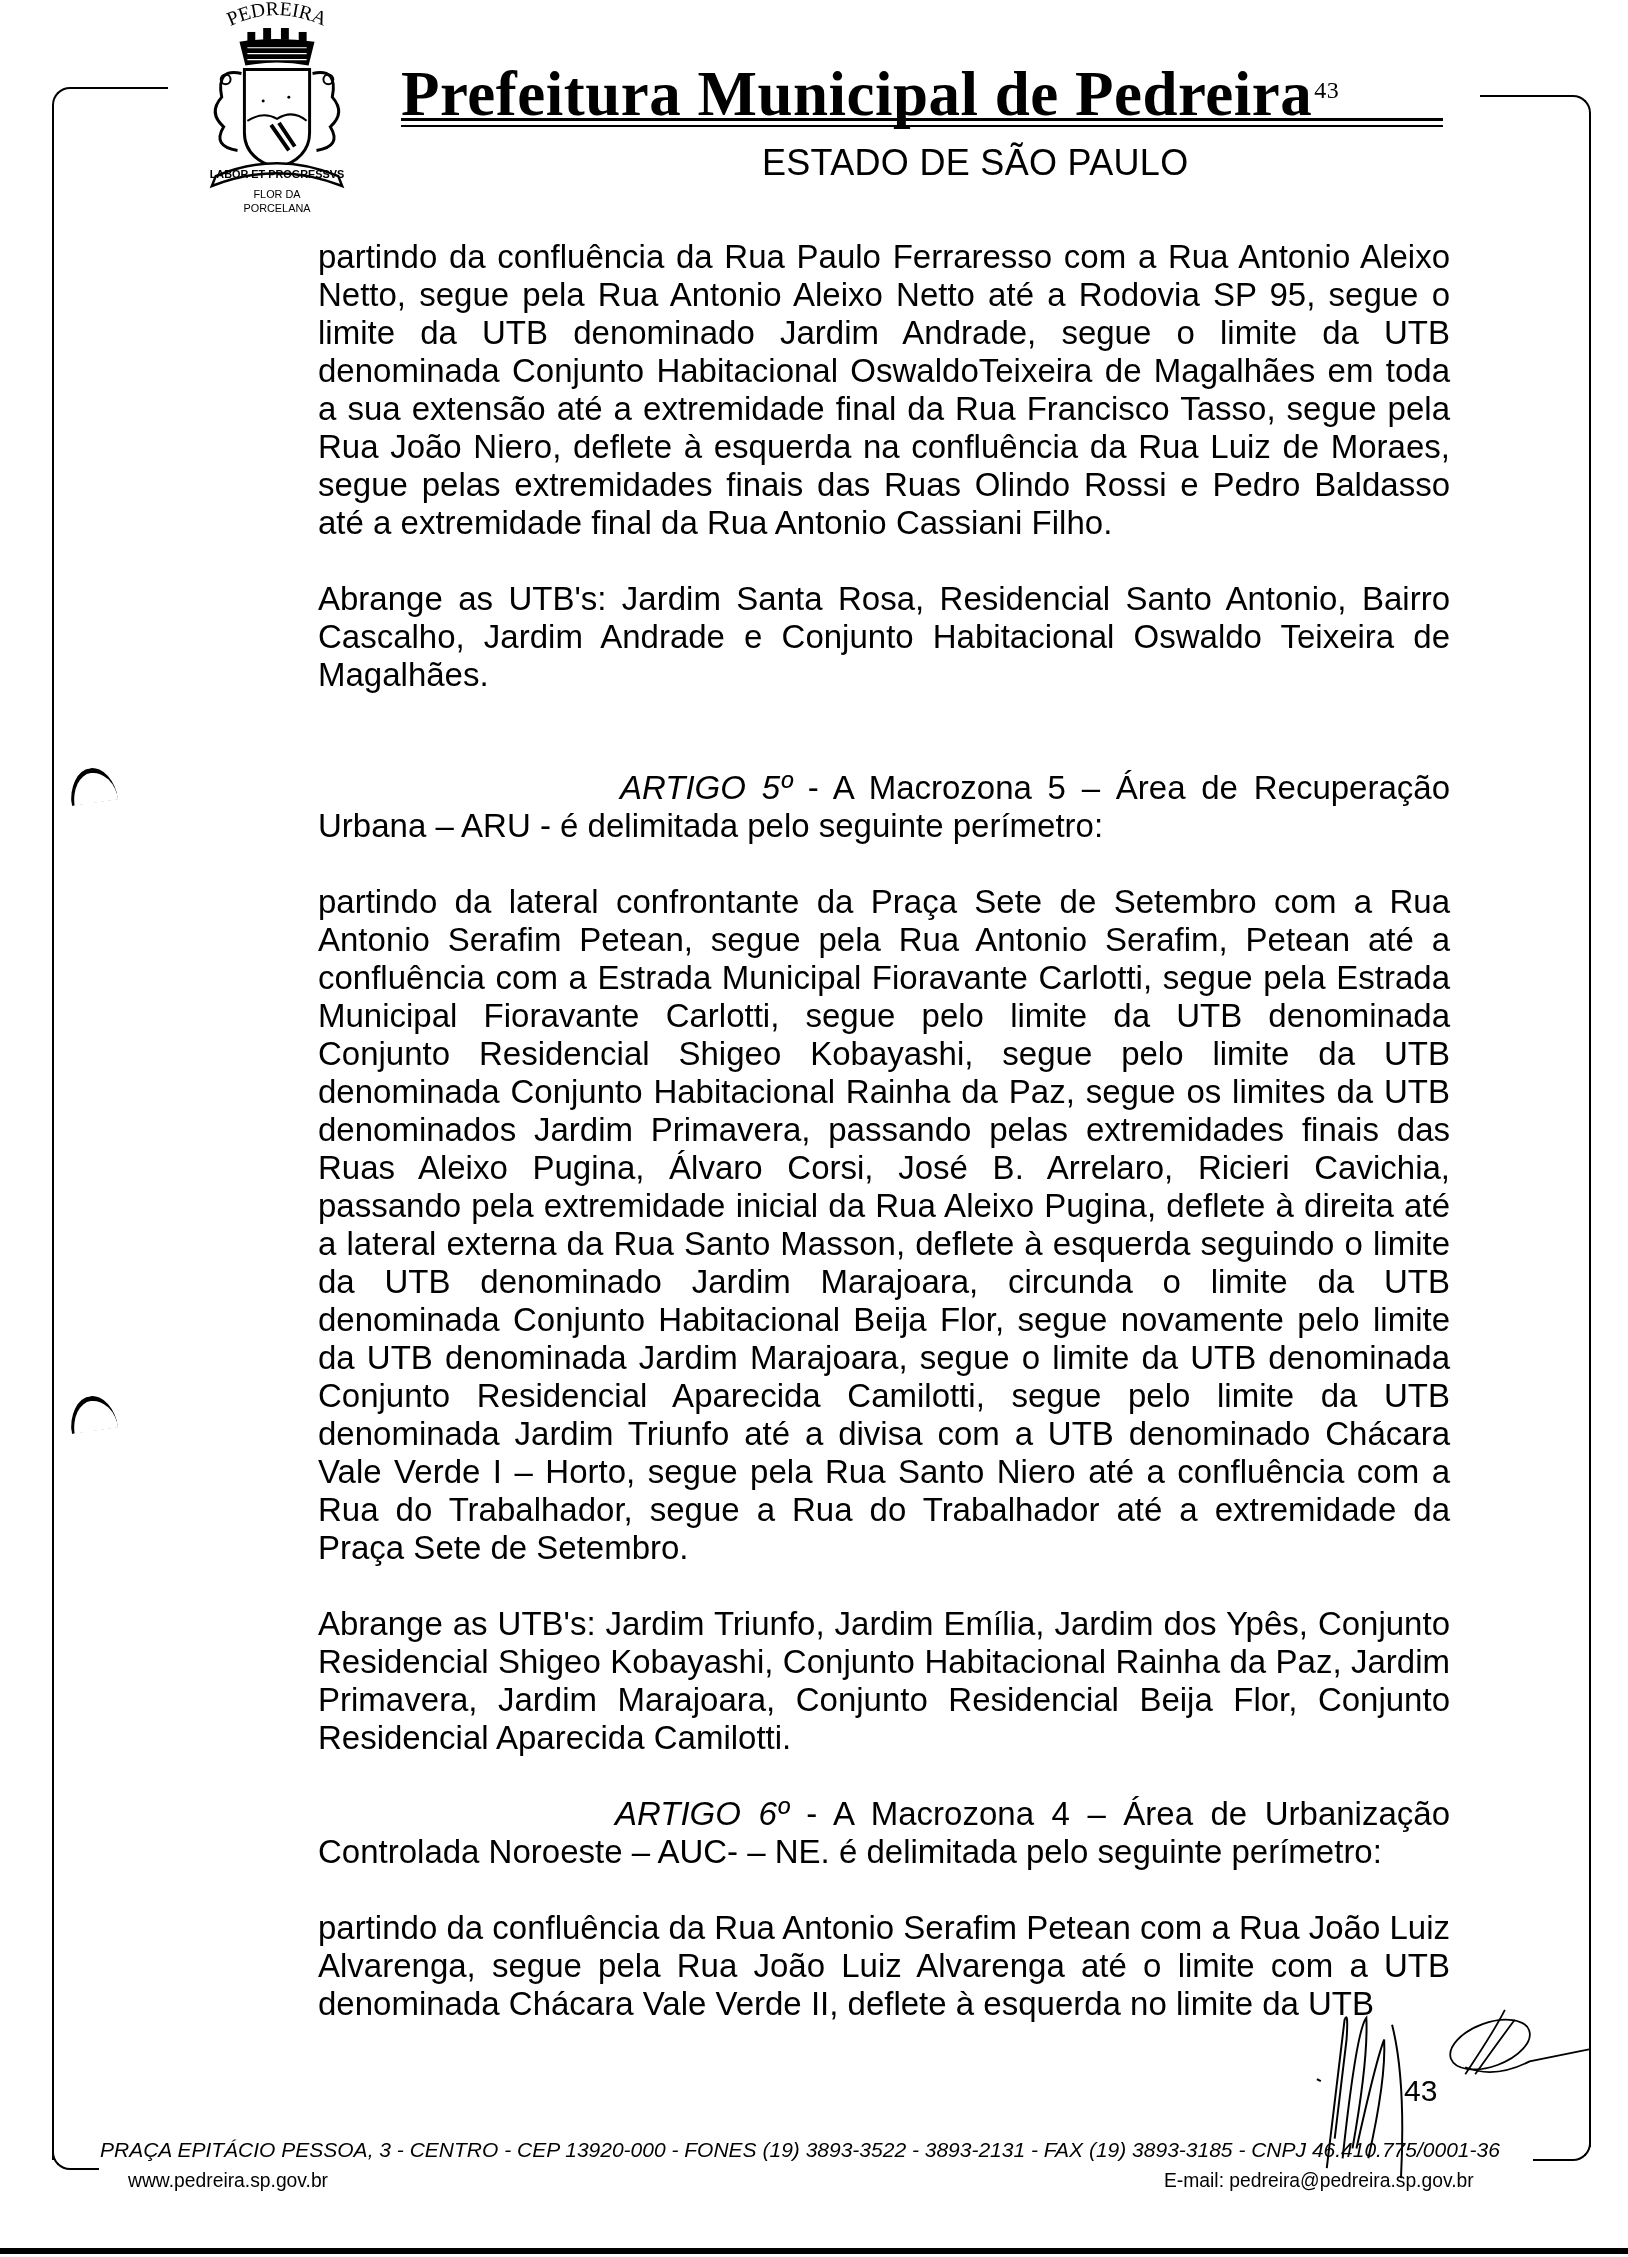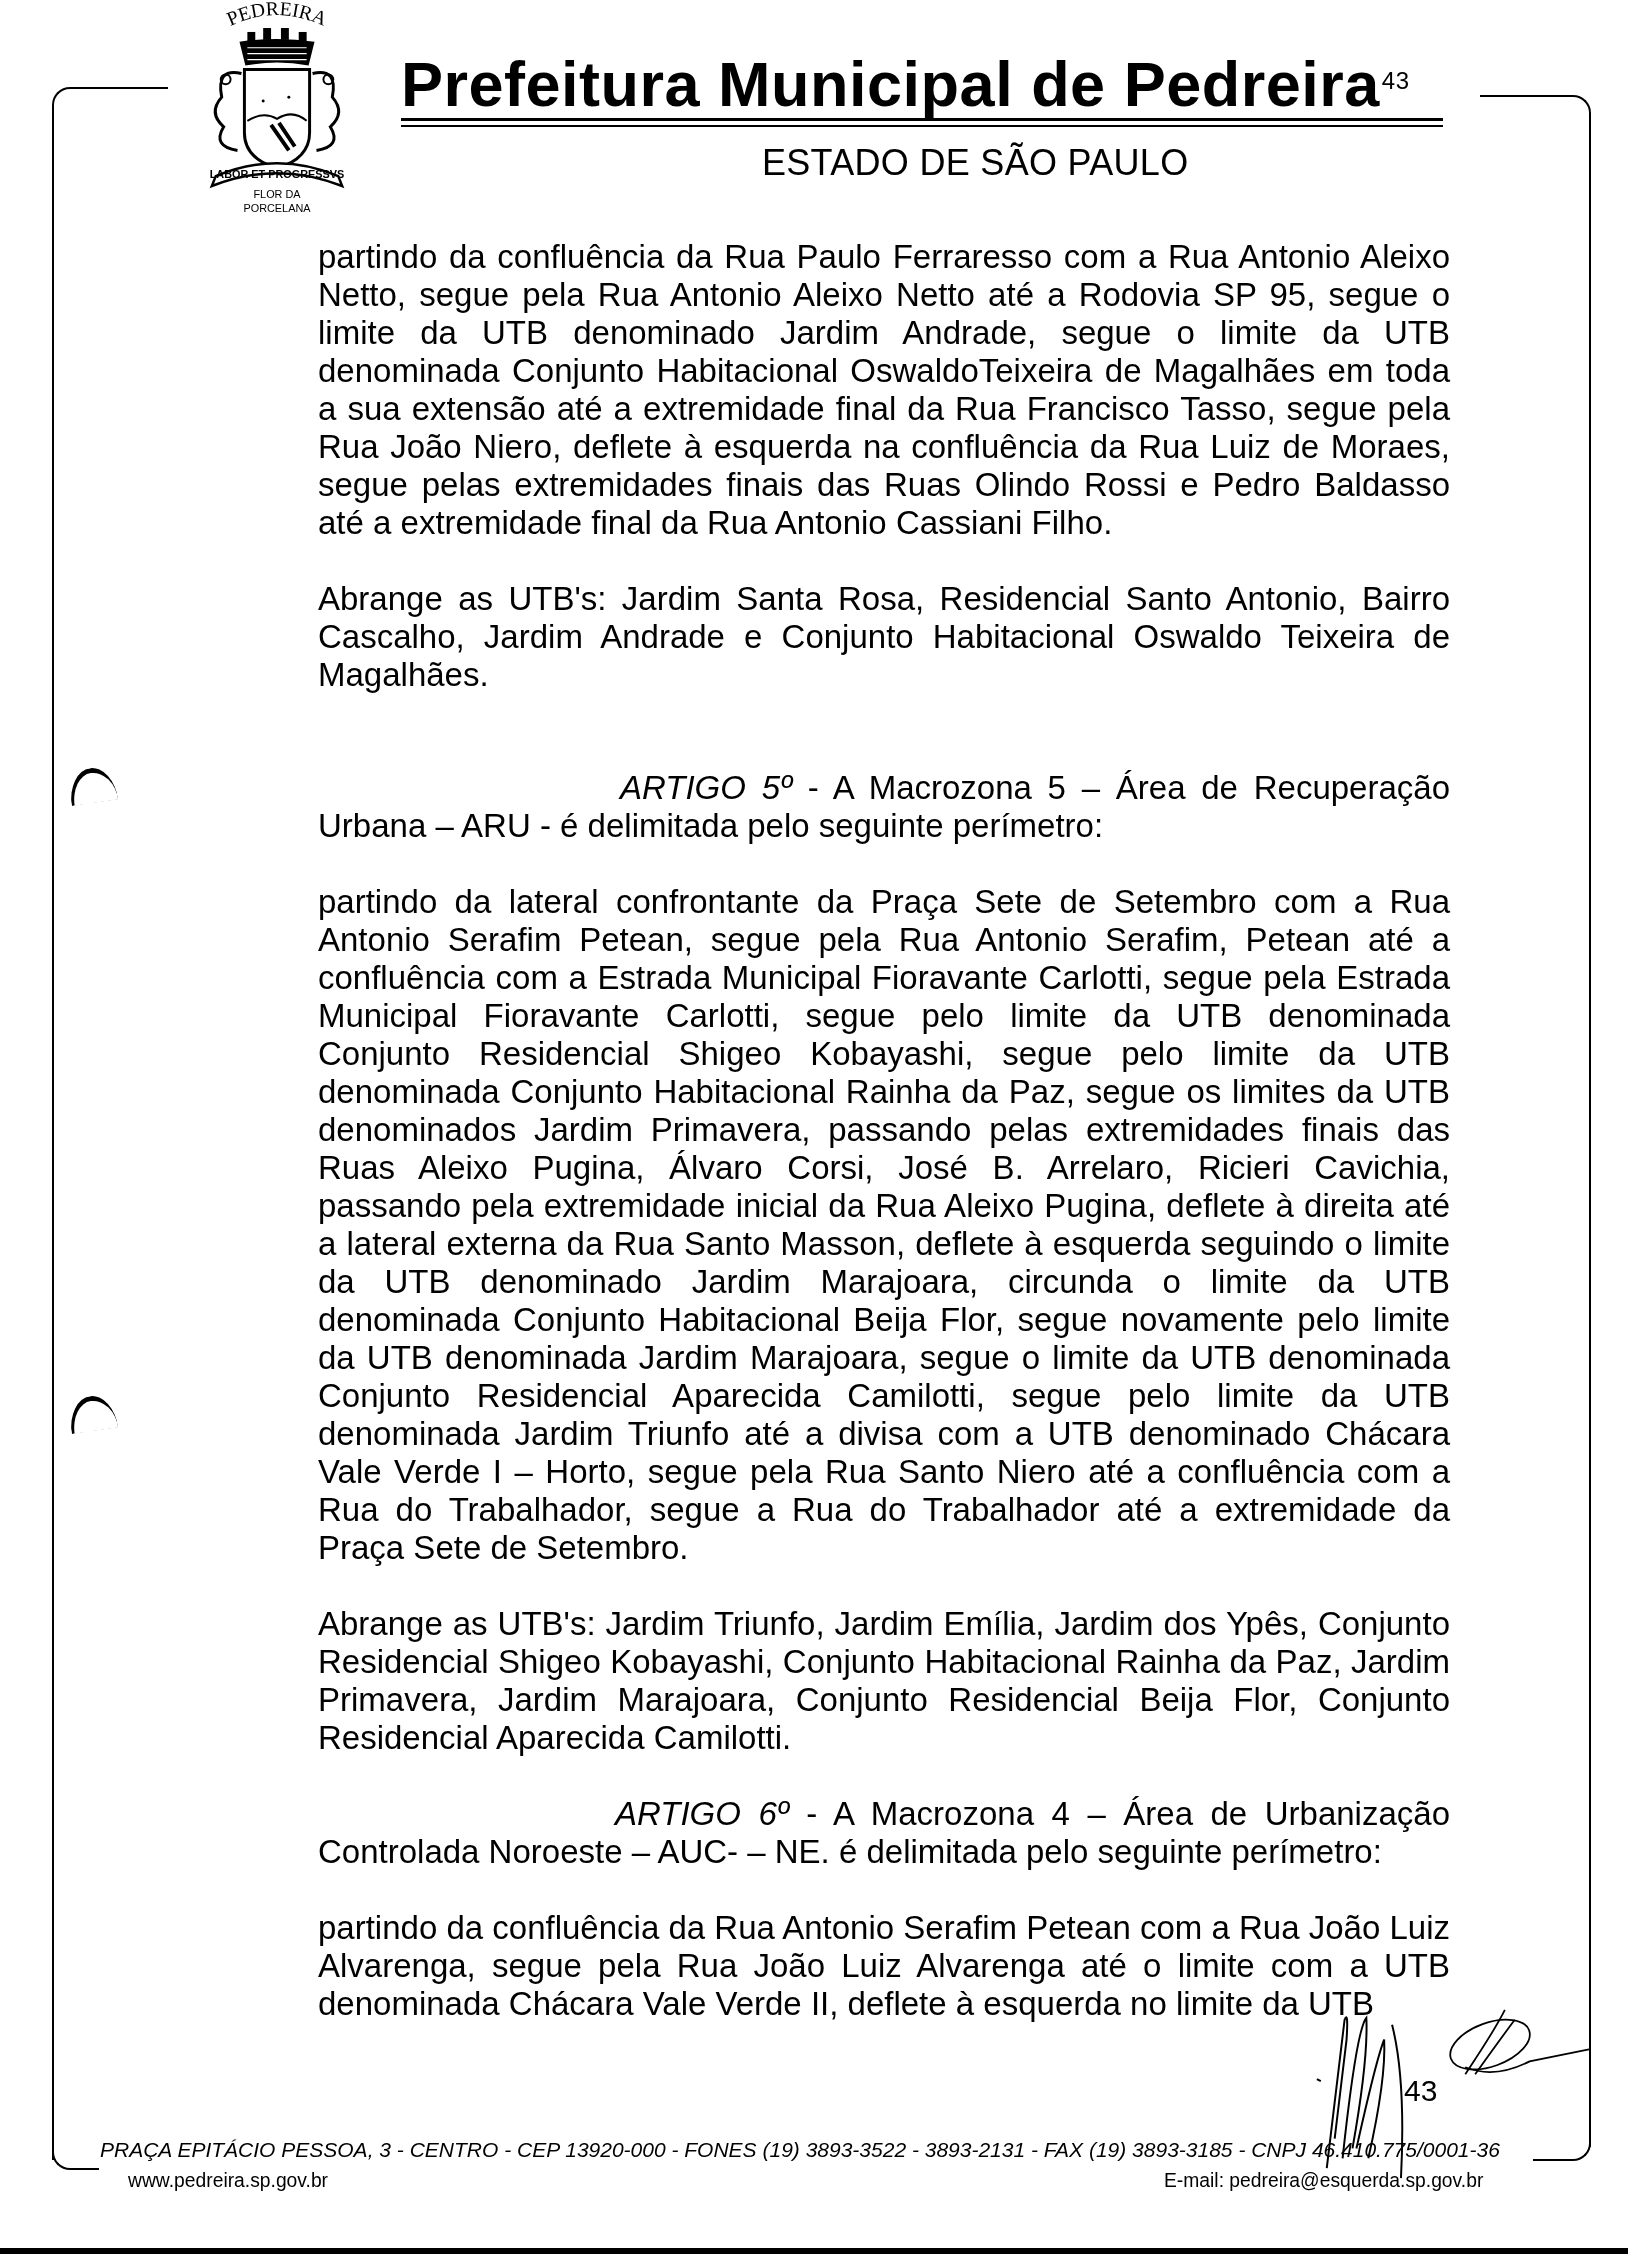--- a/index.html
+++ b/index.html
@@ -18,21 +18,21 @@
   .frame-right { left: 1589px; top: 127px; width: 0; height: 2020px; border-left: 2px solid #000; }
   .frame-bottom-left  { left: 52px; top: 2138px; width: 45px; height: 30px;
     border-bottom: 2px solid #000; border-left: 2px solid #000; border-bottom-left-radius: 18px; }
   .frame-bottom-right { left: 1533px; top: 2129px; width: 56px; height: 30px;
     border-bottom: 2px solid #000; border-right: 2px solid #000; border-bottom-right-radius: 18px; }
 
   
   .logo { left: 198px; top: 2px; width: 158px; height: 213px; }
   .title {
     left: 401px; top: 50px; font-size: 63px; font-weight: bold; letter-spacing: 0.5px;
-    white-space: nowrap; line-height: 69px;
+    white-space: nowrap; line-height: 89px; font-family: Liberation Serif, serif;
   }
   .title-sup { font-size: 24px; font-weight: normal; vertical-align: top; position: relative; top: -4px; margin-left: 2px; }
   .title-rule1 { left: 401px; top: 118px; width: 1042px; height: 0; border-top: 3px solid #000; }
   .title-rule2 { left: 401px; top: 125px; width: 1042px; height: 0; border-top: 2px solid #000; }
   .subtitle { left: 762px; top: 142px; font-size: 36px; white-space: nowrap; letter-spacing: 0.3px; }
 
   
   .body {
     left: 318px; top: 238px; width: 1132px;
     font-size: 33px; line-height: 38px;
@@ -142,15 +142,15 @@
       <path d="M170,75 Q200,30 210,10"></path>
       <path d="M180,75 Q205,40 220,20"></path>
       <path d="M170,68 Q200,80 235,62 L295,50"></path>
     </g>
   </svg>
 </div>
 <div class="abs page-num">43</div>
 
 <div class="abs footer-line1">PRAÇA EPITÁCIO PESSOA, 3 - CENTRO - CEP 13920-000 - FONES (19) 3893-3522 - 3893-2131 - FAX (19) 3893-3185 - CNPJ 46.410.775/0001-36</div>
 <div class="abs footer-web">www.pedreira.sp.gov.br</div>
-<div class="abs footer-email">E-mail: pedreira@esquerda.sp.gov.br</div>
+<div class="abs footer-email">E-mail: pedreira@pedreira.sp.gov.br</div>
 <div class="abs bottom-bar"></div>
 
 
 </body></html>

